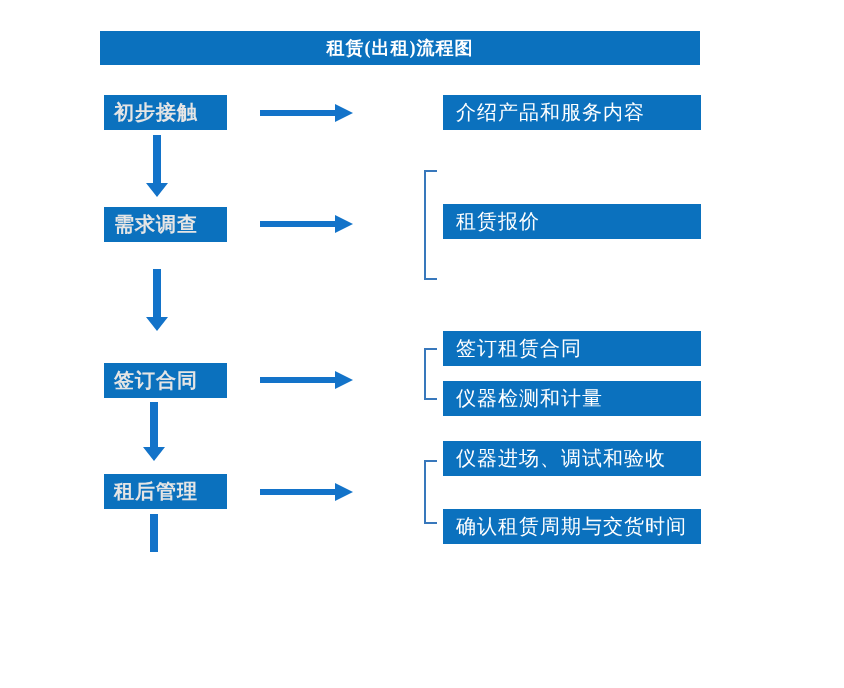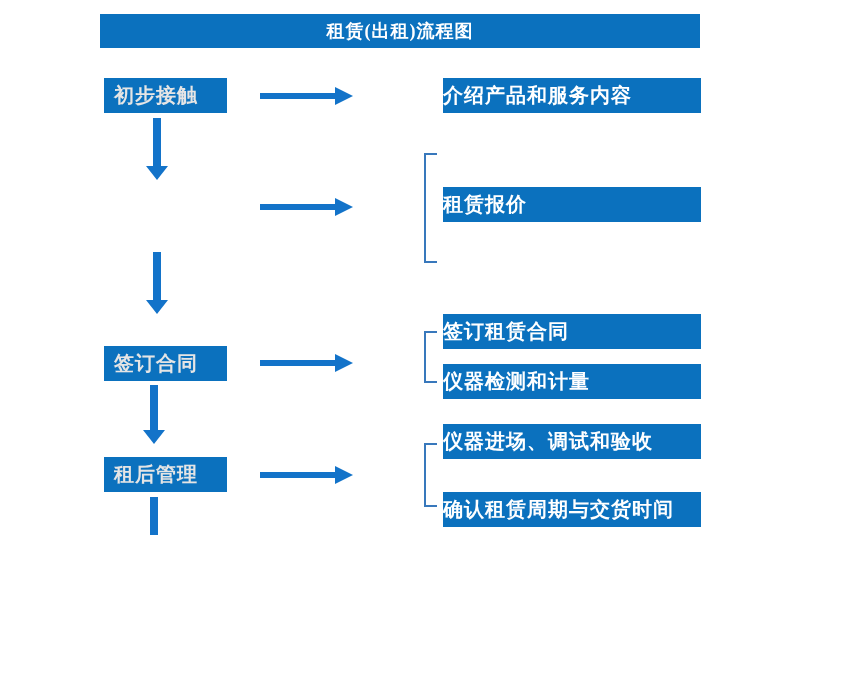--- a/index.html
+++ b/index.html
@@ -2,20 +2,21 @@
 <html style="--primary: #0B71BE; --arrow: #1373C9; --bracket: #3878BC; --box_text: #FFFFFF;"><head>
 <meta charset="utf-8">
 <style>
   html,body{margin:0;padding:0;background:#ffffff;}
   .stage{
     position:relative;
     width:844px;height:535px;
     background:#ffffff;
     overflow:hidden;
     font-family:"Liberation Serif","DejaVu Serif",serif;
+    margin-top:17px;
   }
   
   .title-bar{
     position:absolute;left:100px;top:14px;width:600px;height:34px;
     background:var(--primary,#0B71BE);
     color:#fff;font-weight:bold;font-size:18px;
     text-align:center;line-height:34px;
     letter-spacing:1px;
   }
   
@@ -24,22 +25,22 @@
     background:var(--primary,#0B71BE);
     color:#e5e5e5;font-weight:bold;font-size:20px;
     line-height:35px;padding-left:10px;box-sizing:border-box;
     letter-spacing:1px;white-space:nowrap;
   }
   .s1{top:78px}.s2{top:190px}.s3{top:346px}.s4{top:457px}.s5{top:575px}
   
   .detail-box{
     position:absolute;left:443px;width:258px;height:35px;
     background:var(--primary,#0B71BE);
-    color:#fff;font-weight:bold;font-size:20px;
-    line-height:35px;box-sizing:border-box;
+    color:#fff;font-weight:normal;font-size:20px;
+    line-height:35px;padding-left:13px;box-sizing:border-box;
     letter-spacing:1px;white-space:nowrap;
   }
   .d0{top:78px}.d1{top:136px}.d2{top:187px}.d3{top:243px}.d4{top:314px}
   .d5{top:364px}.d6{top:424px}.d7{top:492px}.d8{top:558px}.d9{top:608px}
   
   .v-arrow{position:absolute;width:22px;}
   .v-arrow .shaft{
     position:absolute;left:7px;top:0;width:8px;
     background:var(--arrow,#1373C9);
   }
@@ -80,20 +81,21 @@
   .b5{top:575px;height:52px}
 </style>
 </head>
 <body>
 
 <div class="stage">
 
   <div class="title-bar">租赁(出租)流程图</div>
 
   <div class="step-box s1">初步接触</div>
+  <div class="step-box s2">需求调查</div>
   <div class="step-box s3">签订合同</div>
   <div class="step-box s4">租后管理</div>
 
   <div class="v-arrow va1">
       <div class="shaft"></div>
       <div class="head"></div>
     </div>
   <div class="v-arrow va2">
       <div class="shaft"></div>
       <div class="head"></div>

